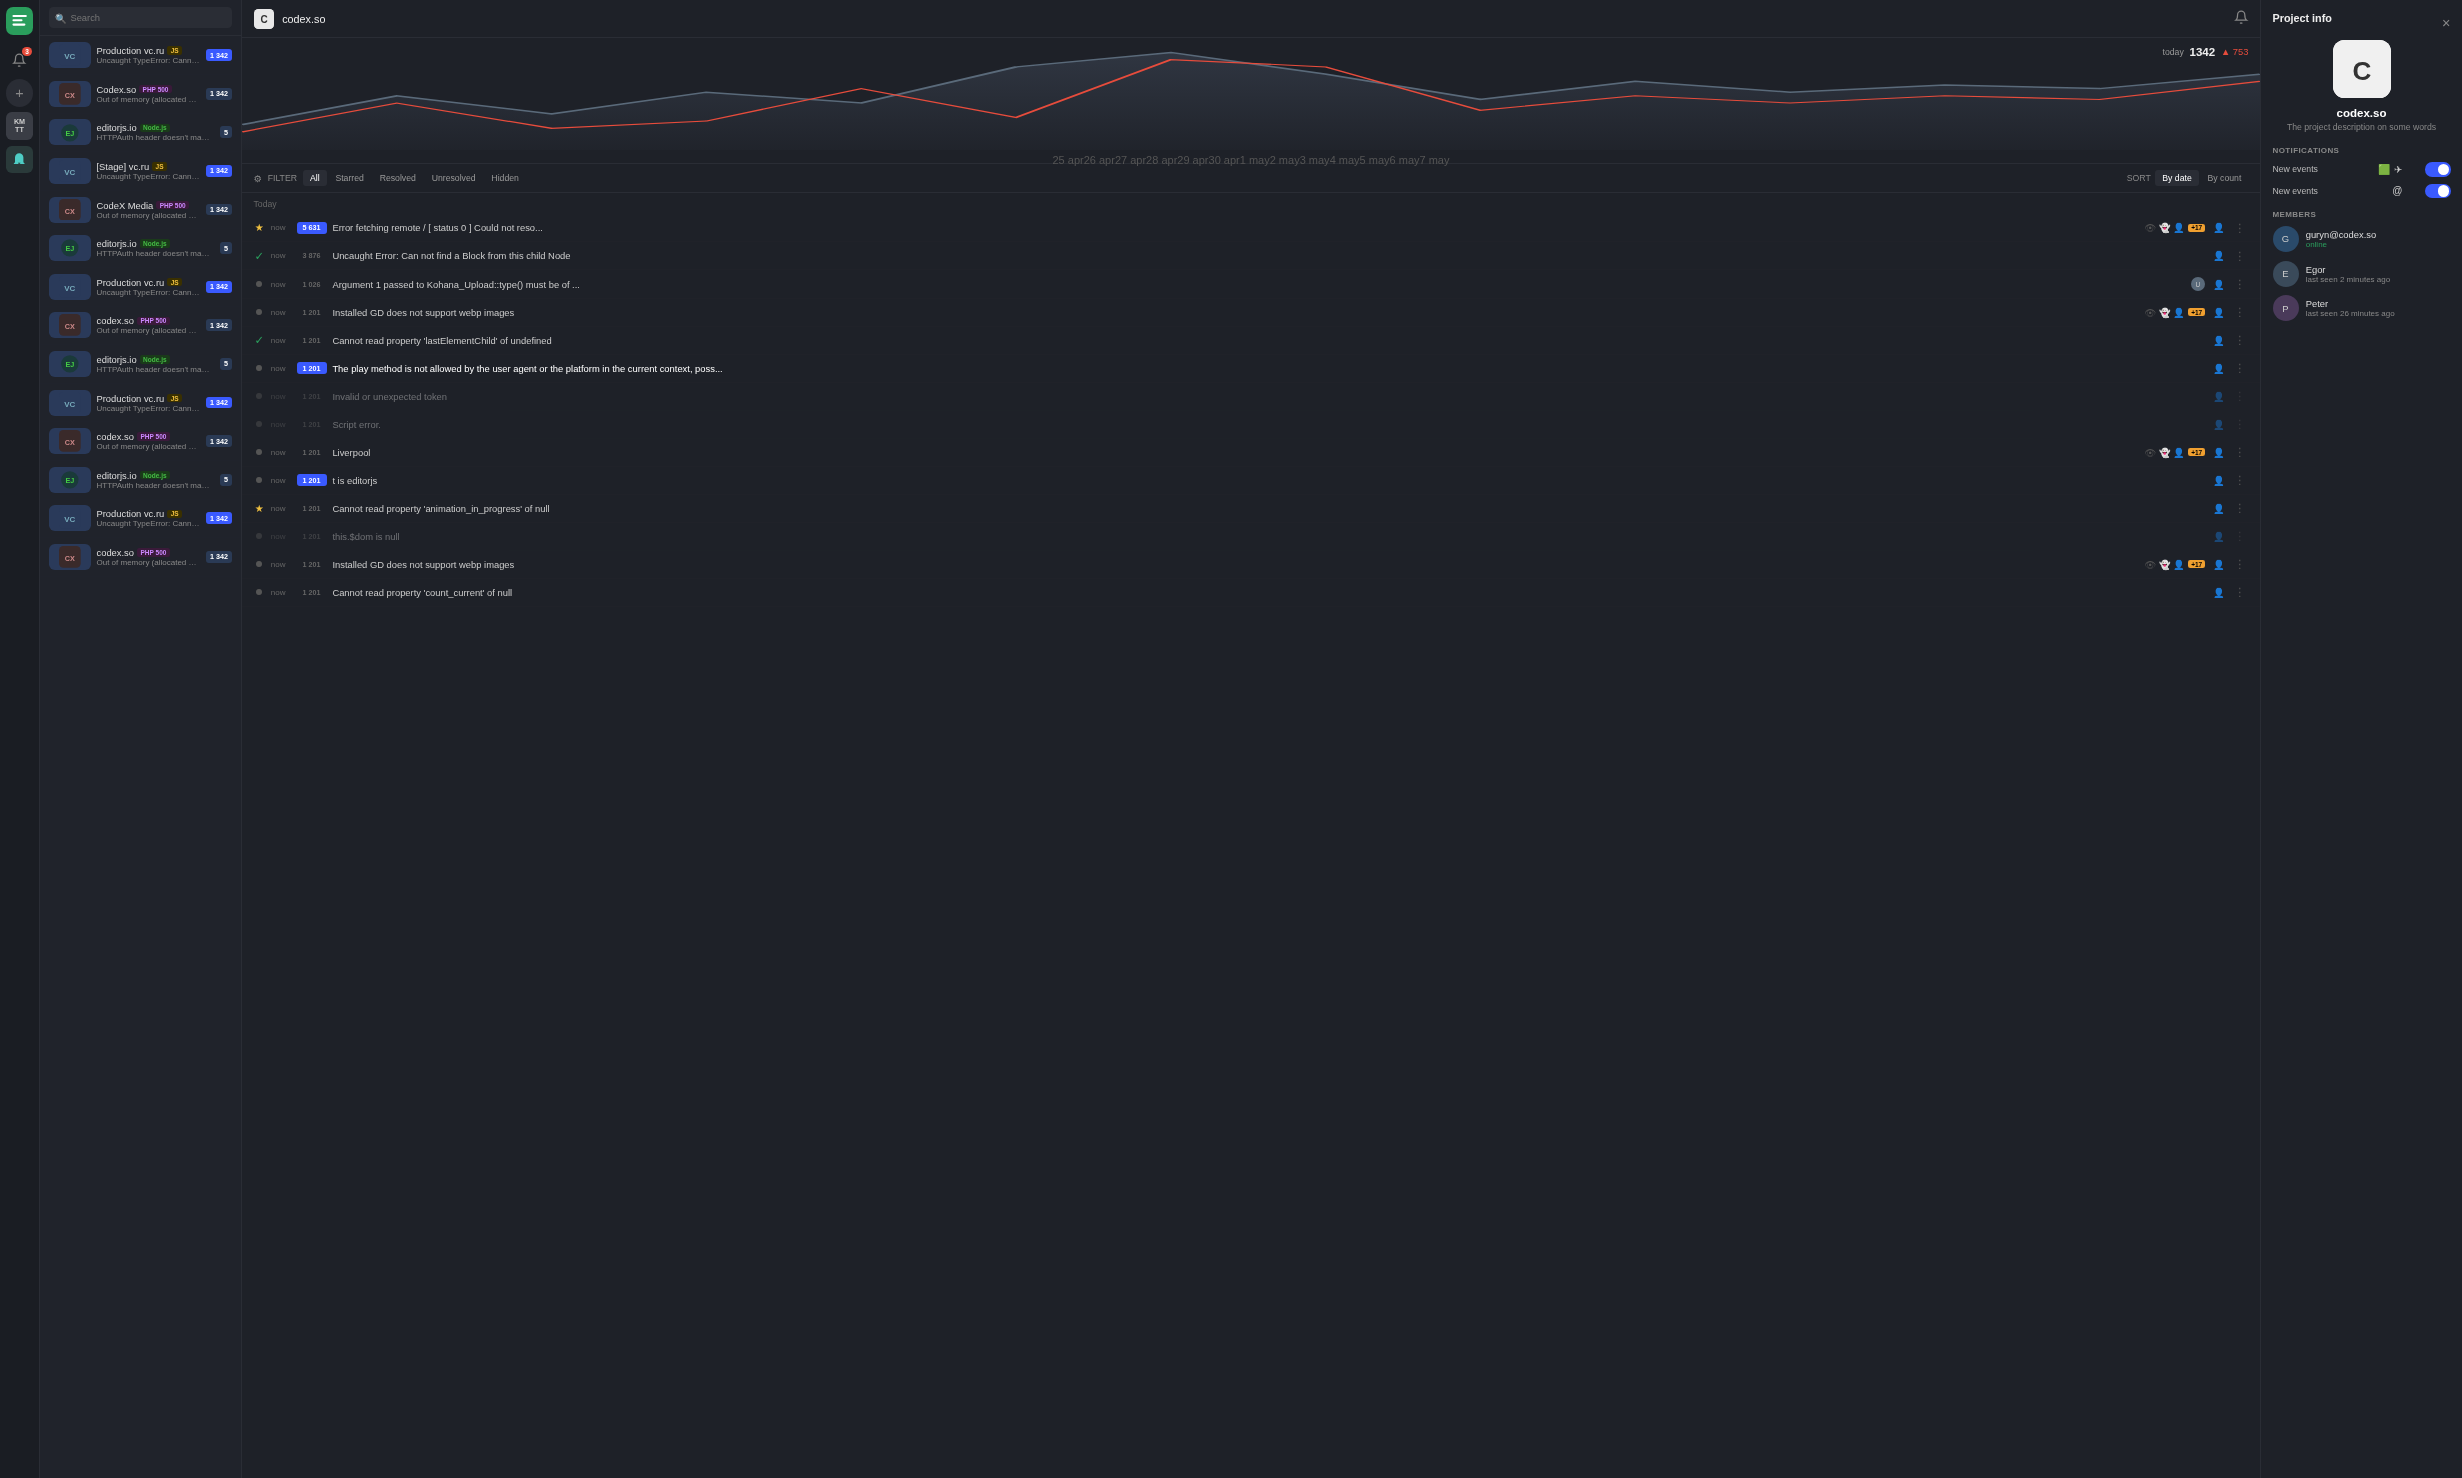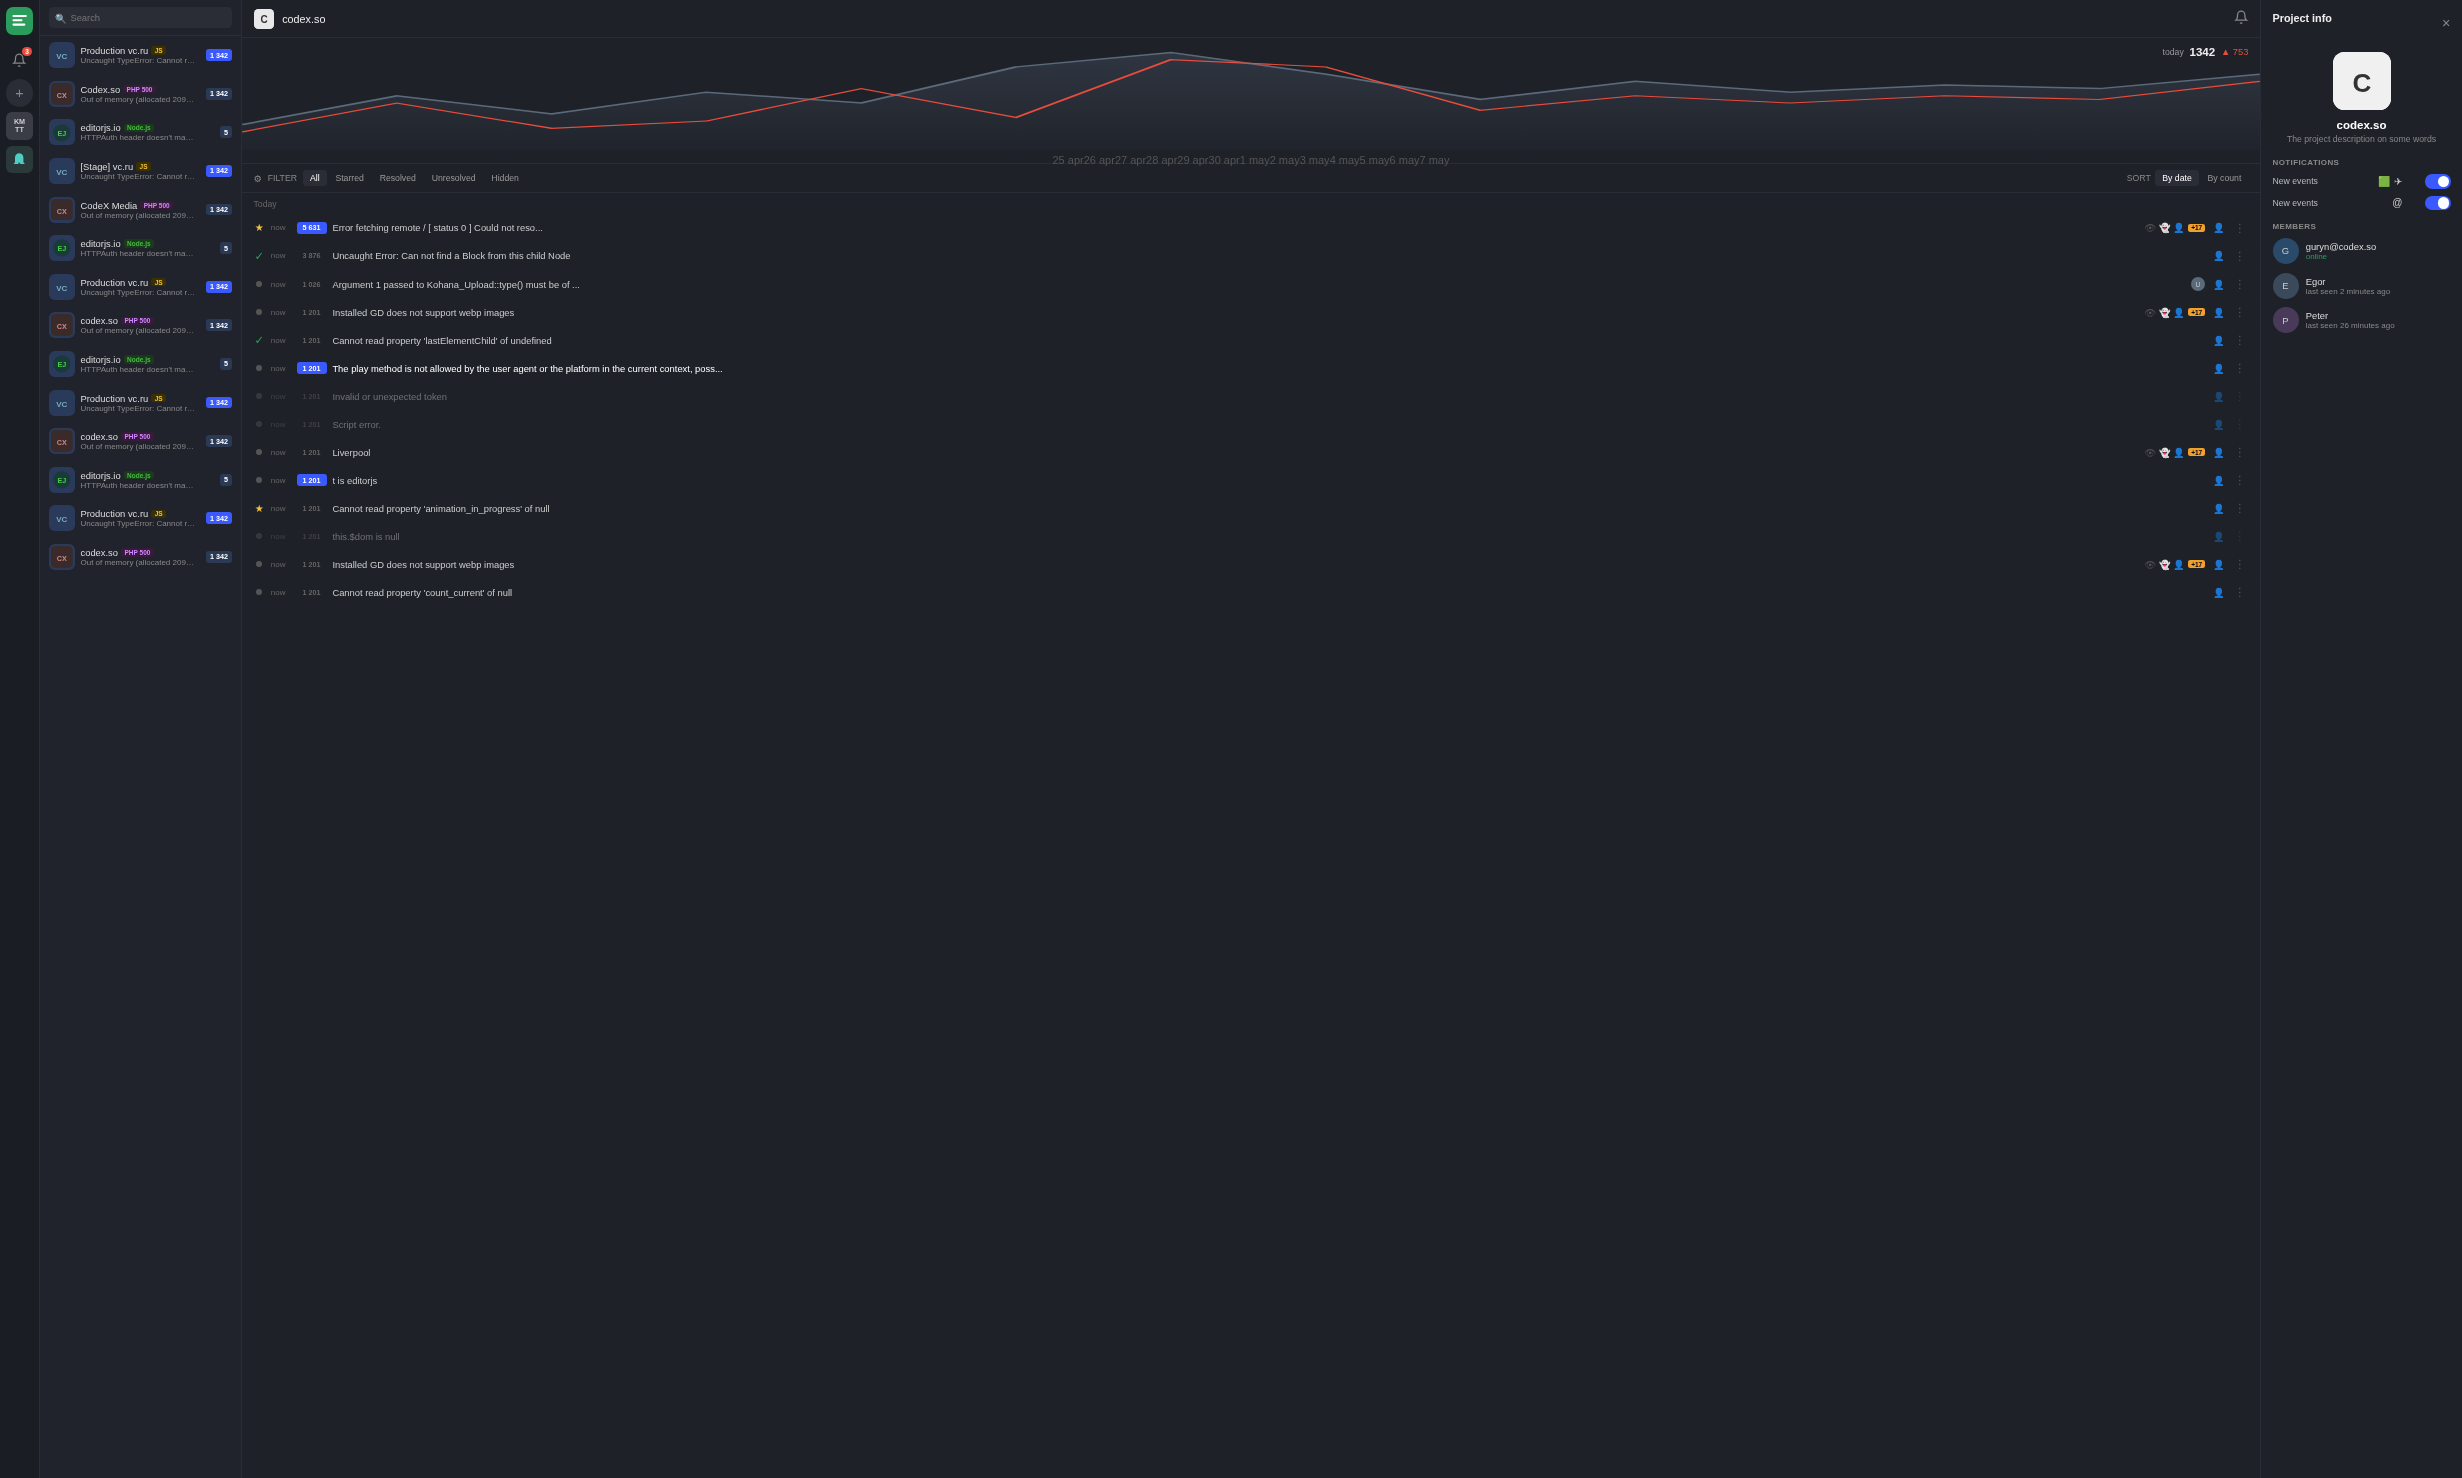--- a/index.html
+++ b/index.html
@@ -72,21 +72,21 @@
       position: absolute; left: 6.5px; top: 50%; transform: translateY(-50%);
       color: #666; font-size: 9.4px;
     }
     .project-list { overflow-y: auto; flex: 1; }
     .project-item {
       display: flex; align-items: center; padding: 5.8px 8.7px;
       border-bottom: 0.7px solid #2a2d3511; cursor: pointer;
       gap: 5.8px;
     }
     .proj-avatar {
-      width: 26px; height: 26px; border-radius: 5.8px;
+      width: 42px; height: 26px; border-radius: 5.8px;
       background: #2a3a5a; flex-shrink: 0;
       display: flex; align-items: center; justify-content: center;
       font-size: 7.2px; font-weight: bold; color: #7ab;
       overflow: hidden;
     }
     .proj-info { flex: 1; min-width: 0; }
     .proj-name { font-size: 9.4px; color: #ddd; display: flex; align-items: center; gap: 2.9px; }
     .proj-tag {
       font-size: 6.5px; padding: 0.7px 3.6px; border-radius: 2.2px;
       font-weight: bold;
@@ -755,21 +755,21 @@
     <span class="issue-title">Cannot read property 'count_current' of null</span>
 
     <span class="issue-icon" style="margin-left:2.9px;color:#555;">👤</span>
     <span class="more-btn">⋮</span>
   </div>
       </div>
   </div>
 </div>
 
 <div class="right-panel">
-  <div style="display:flex;align-items:center;justify-content:space-between;margin-bottom:17px;">
+  <div style="display:flex;align-items:center;justify-content:space-between;margin-bottom:5px;">
     <span class="right-panel-title">Project info</span>
     <span class="close-btn">×</span>
   </div>
   <div class="proj-info-logo">
     <svg width="58" height="58" viewBox="0 0 80 80" style="font-size:13px">
       <rect width="80" height="80" fill="#f0f0f0" rx="12"></rect>
       <text x="40" y="55" text-anchor="middle" font-size="36" font-weight="bold" fill="#333">C</text>
     </svg>
   </div>
   <div class="proj-info-name">codex.so</div>

